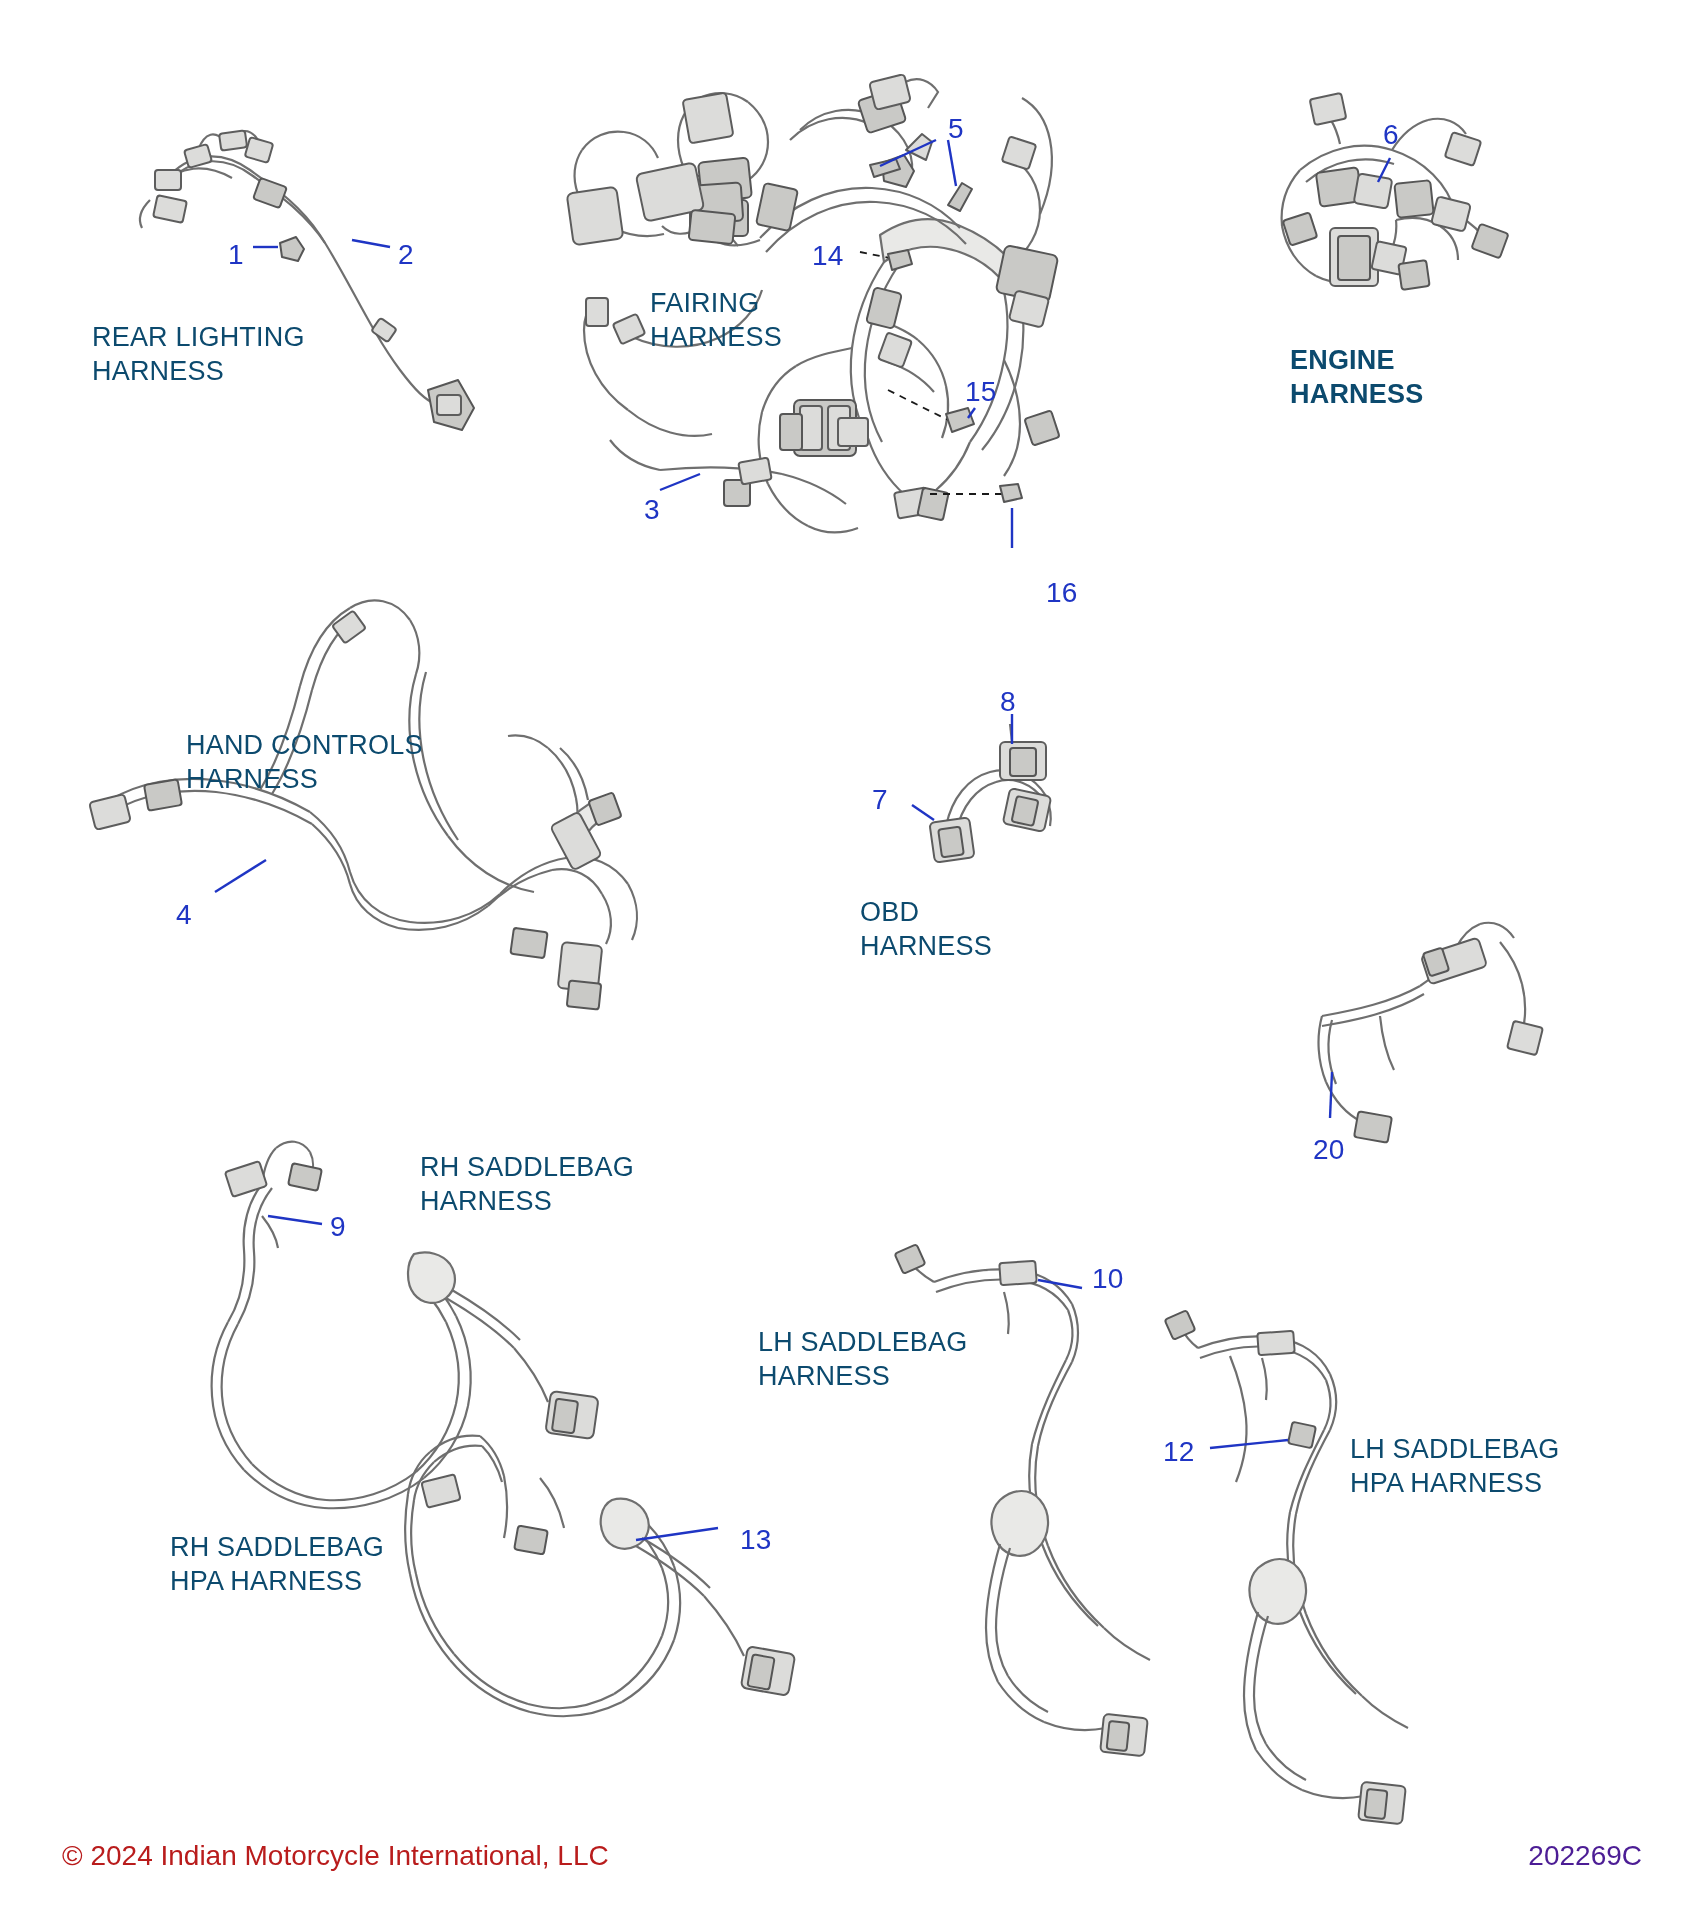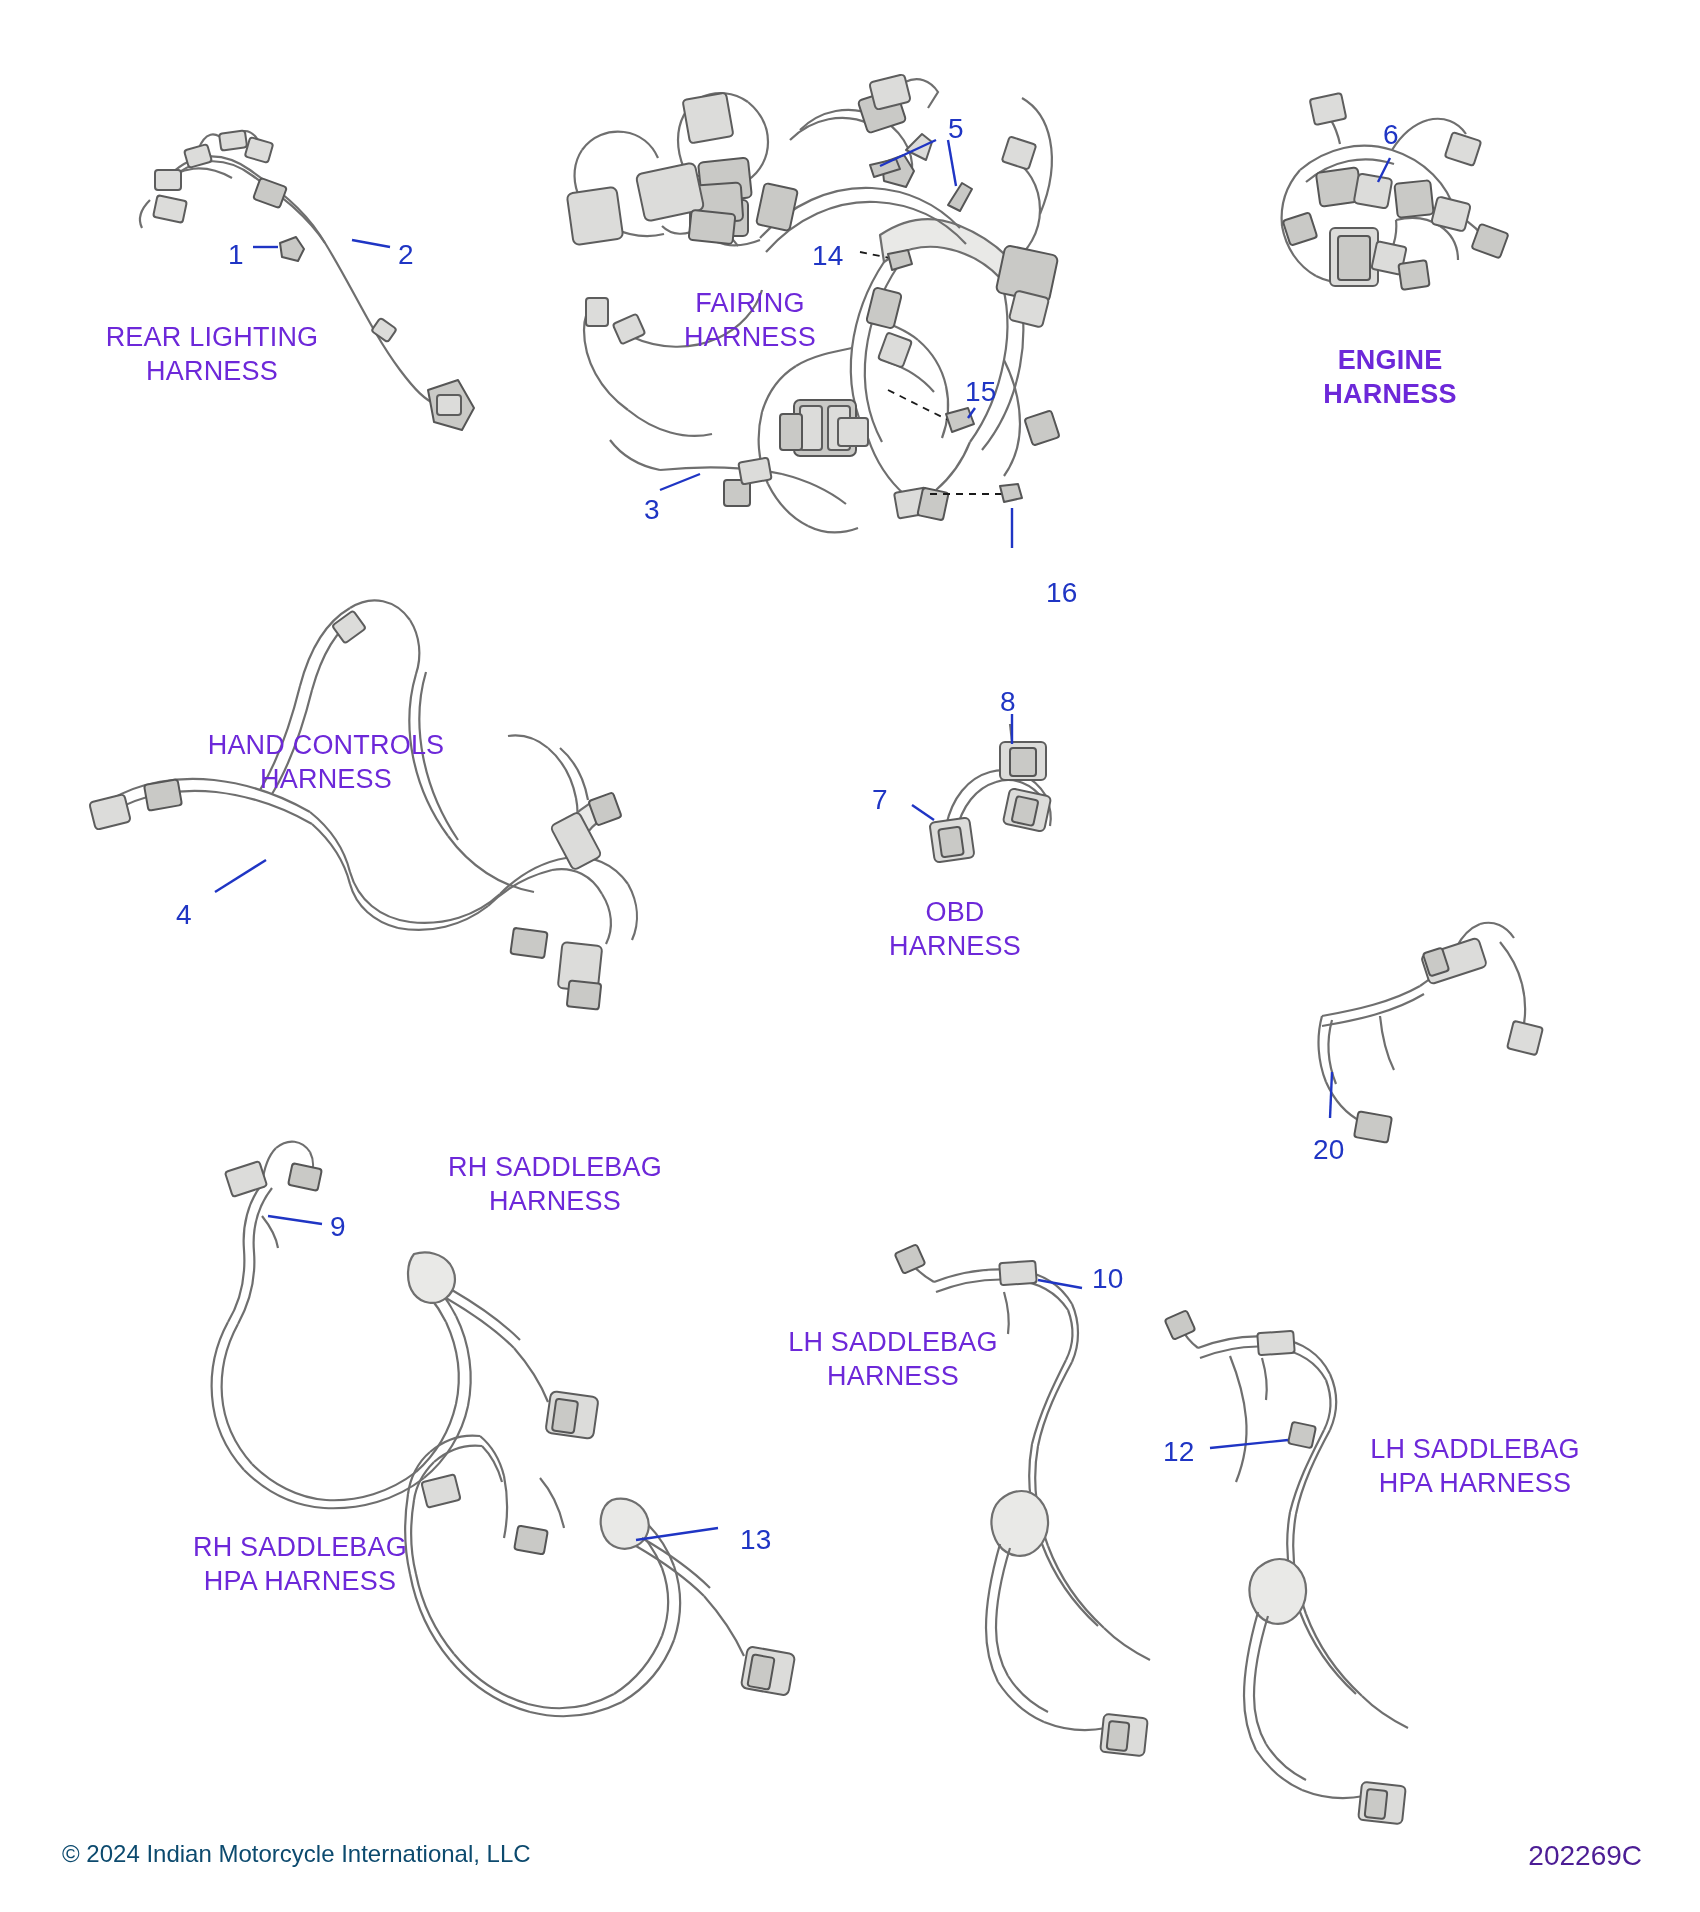--- a/index.html
+++ b/index.html
@@ -18,39 +18,38 @@
   #diagram-root {
     position: absolute;
     left: 0; top: 0;
     width: 1700px;
     height: 1912px;
   }
   .label {
     position: absolute;
     font-size: 27px;
     line-height: 34px;
-    color: #6d28d9;
-    text-align: center;
+    color: #0c4a6e;
     white-space: pre-line;
     letter-spacing: 0.2px;
   }
   .callout {
     position: absolute;
     font-size: 28px;
     line-height: 30px;
     color: #1f35c4;
     font-family: "Liberation Sans", sans-serif;
     letter-spacing: 0.3px;
   }
   .footer-left {
     position: absolute;
     left: 62px;
     top: 1840px;
-    font-size: 24px;
-    color: #0c4a6e;
+    font-size: 28px;
+    color: #b91c1c;
   }
   .footer-right {
     position: absolute;
     right: 58px;
     top: 1840px;
     font-size: 28px;
     color: #4c1d95;
   }
   svg.art {
     position: absolute;

